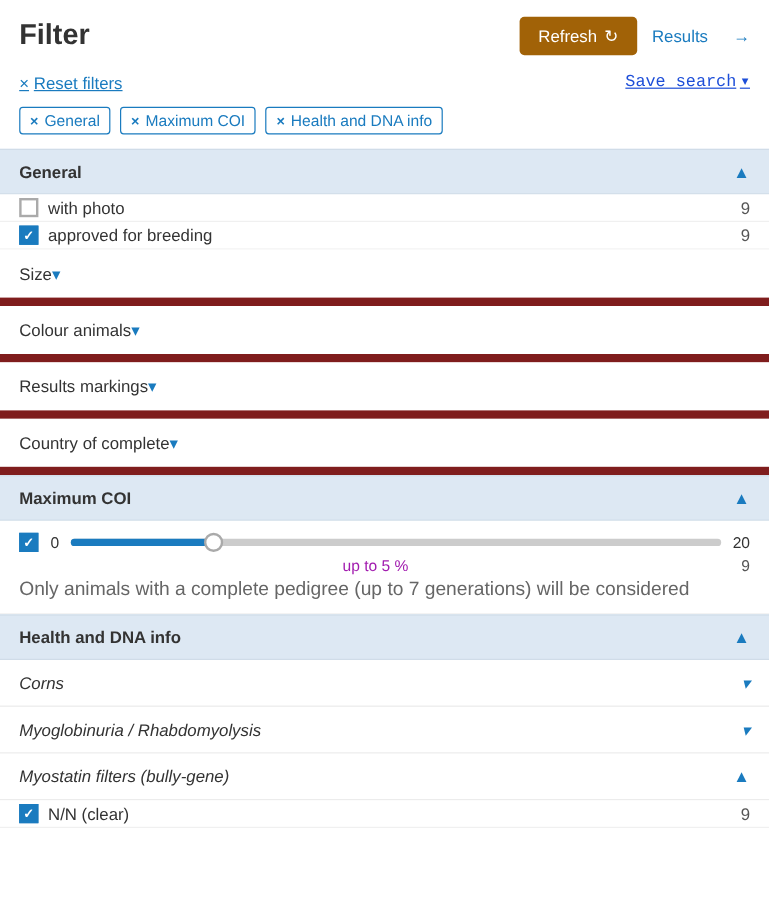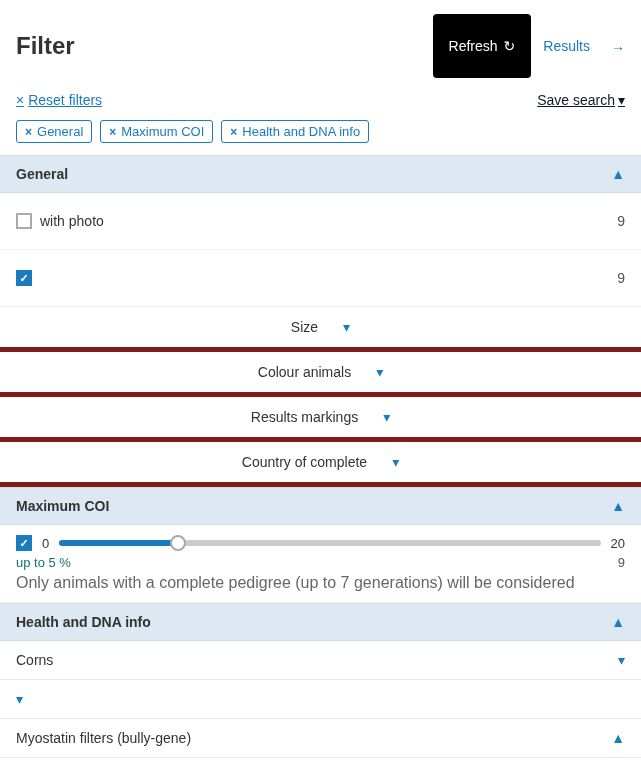--- a/index.html
+++ b/index.html
@@ -23,24 +23,24 @@
       font-size: 24px;
       font-weight: bold;
       color: #333;
     }
     .header-right {
       display: flex;
       align-items: center;
       gap: 12px;
     }
     .refresh-btn {
-      background: #000000;
+      background: #a16207;
       color: #fff;
       border: none;
-      padding: 24px 16px;
+      padding: 8px 16px;
       border-radius: 4px;
       cursor: pointer;
       font-size: 14px;
       display: flex;
       align-items: flex-start;
       gap: 6px;
     }
     .results-link {
       color: #1a7bbf;
       text-decoration: none;
@@ -60,27 +60,28 @@
     .reset-filters {
       color: #1a7bbf;
       text-decoration: underline;
       cursor: pointer;
       font-size: 14px;
       display: flex;
       align-items: center;
       gap: 4px;
     }
     .save-search {
-      color: #0f172a;
+      color: #1d4ed8;
       text-decoration: underline;
       cursor: pointer;
       font-size: 14px;
       display: flex;
       align-items: center;
       gap: 3px;
+      font-family: Liberation Mono, monospace;
     }
 
     
     .tags-row {
       display: flex;
       align-items: center;
       gap: 8px;
       padding: 4px 16px 12px;
       flex-wrap: wrap;
     }
@@ -128,21 +129,21 @@
     
     .section-content {
       background: #fff;
     }
 
     
     .filter-row {
       display: flex;
       align-items: center;
       justify-content: space-between;
-      padding: 20px 16px;
+      padding: 3px 16px;
       border-bottom: 1px solid #f0f0f0;
     }
     .filter-row-left {
       display: flex;
       align-items: center;
       gap: 8px;
     }
     .filter-count {
       color: #555;
       font-size: 14px;
@@ -168,26 +169,25 @@
       content: '✓';
       color: #fff;
       font-size: 11px;
       font-weight: bold;
     }
 
     
     .collapse-row {
       display: flex;
       align-items: center;
-      justify-content: center;
+      justify-content: flex-start;
       padding: 12px 16px;
-      border-bottom: 5px solid #7f1d1d;
-      cursor: pointer;
-      background: #fff;
-      gap: 25px;
+      border-bottom: 7px solid #7f1d1d;
+      cursor: pointer;
+      background: #fff;
     }
     .collapse-title {
       font-size: 14px;
       color: #333;
     }
 
     
     .slider-area {
       padding: 10px 16px;
       border-bottom: 1px solid #f0f0f0;
@@ -231,42 +231,44 @@
     }
     .slider-percent-row {
       display: flex;
       justify-content: flex-end;
       align-items: center;
       gap: 8px;
       margin-top: 4px;
     }
     .slider-percent-label {
       font-size: 13px;
-      color: #0f766e;
+      color: #a21caf;
       flex: 1;
+      text-align: center;
     }
     .slider-count {
       font-size: 13px;
       color: #555;
     }
     .slider-note {
       font-size: 16px;
       color: #666;
       margin-top: 4px;
     }
 
     
     .sub-section-header {
       display: flex;
       align-items: center;
       justify-content: space-between;
       padding: 11px 16px;
       border-bottom: 1px solid #e8e8e8;
       cursor: pointer;
       background: #fff;
+      font-style: italic;
     }
     .sub-section-title {
       font-size: 14px;
       color: #333;
     }
   </style>
 </head>
 <body>
 
 <div class="header">
@@ -317,20 +319,21 @@
   <div class="filter-row">
     <div class="filter-row-left">
       <div class="custom-checkbox"></div>
       <span>with photo</span>
     </div>
     <span class="filter-count">9</span>
   </div>
   <div class="filter-row">
     <div class="filter-row-left">
       <div class="custom-checkbox checked"></div>
+      <span>approved for breeding</span>
     </div>
     <span class="filter-count">9</span>
   </div>
 </div>
 
 <div class="collapse-row">
   <span class="collapse-title">Size</span>
   <span class="chevron">▾</span>
 </div>
 
@@ -377,20 +380,21 @@
   <span class="chevron">▲</span>
 </div>
 <div class="section-content">
 
   <div class="sub-section-header">
     <span class="sub-section-title">Corns</span>
     <span class="chevron">▾</span>
   </div>
 
   <div class="sub-section-header">
+    <span class="sub-section-title">Myoglobinuria / Rhabdomyolysis</span>
     <span class="chevron">▾</span>
   </div>
 
   <div class="sub-section-header">
     <span class="sub-section-title">Myostatin filters (bully-gene)</span>
     <span class="chevron">▲</span>
   </div>
   <div class="section-content">
     <div class="filter-row">
       <div class="filter-row-left">

